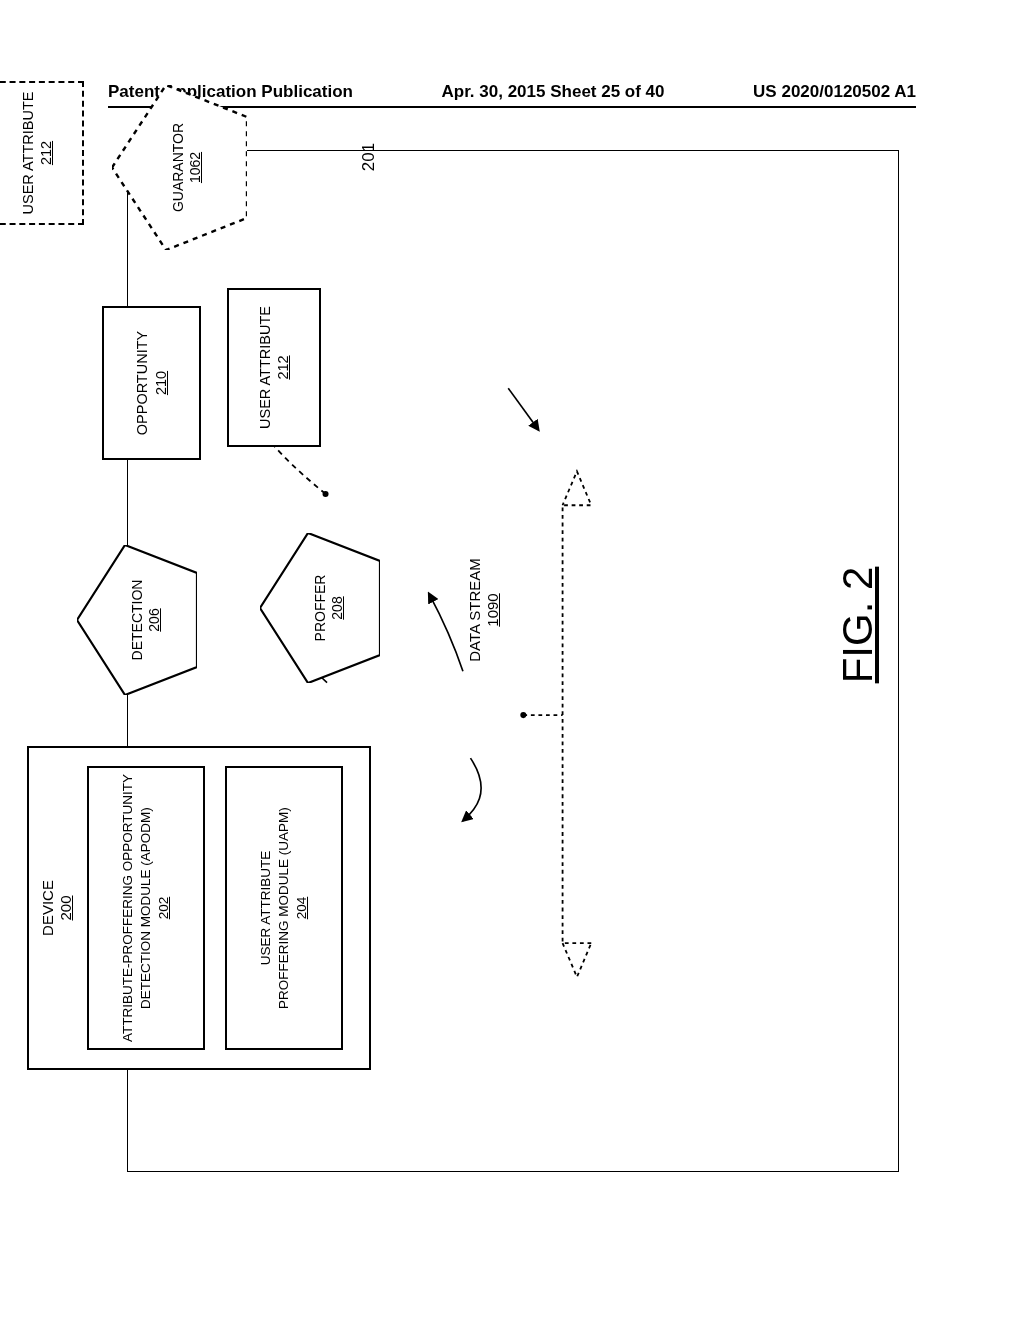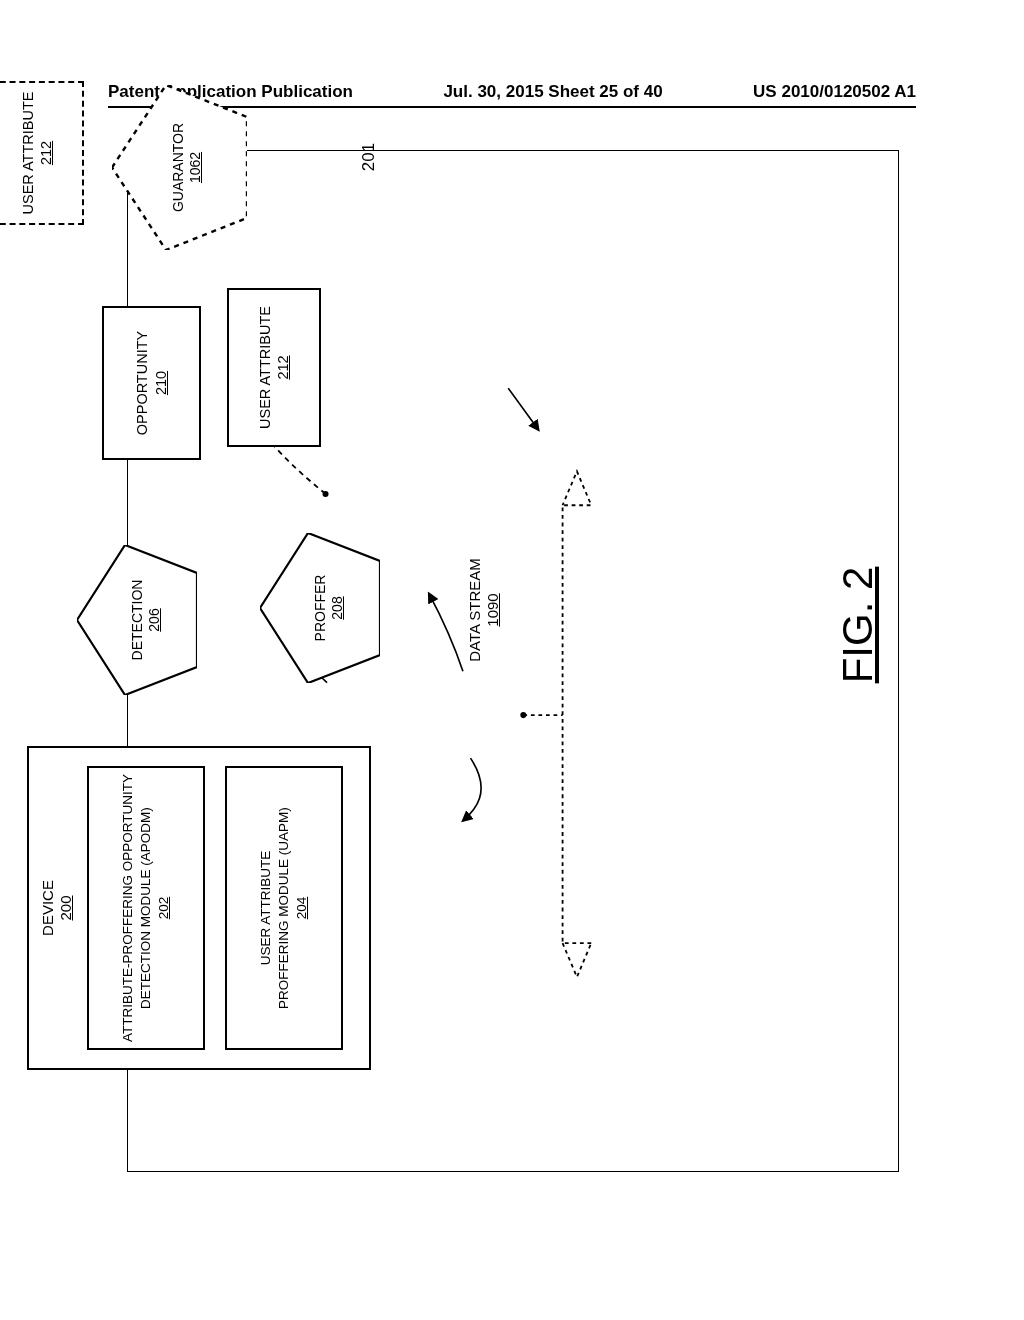--- a/index.html
+++ b/index.html
@@ -149,22 +149,22 @@
     pointer-events: none;
   }
 </style>
 </head>
 <body>
 
 <div class="page">
 
   <div class="header">
     <span>Patent Application Publication</span>
-    <span>Jul. 30, 2015  Sheet 25 of 40</span>
-    <span>US 2010/0120502 A1</span>
+    <span>Apr. 30, 2015  Sheet 25 of 40</span>
+    <span>US 2020/0120502 A1</span>
   </div>
   <div class="hr"></div>
 
   <div class="outer-frame"></div>
 
   <div class="diagram">
 
     <svg class="svg-layer" viewBox="0 0 1020 770">
       <defs>
         <marker id="ah" viewBox="0 0 10 10" refX="8" refY="5" markerWidth="7" markerHeight="7" orient="auto">

